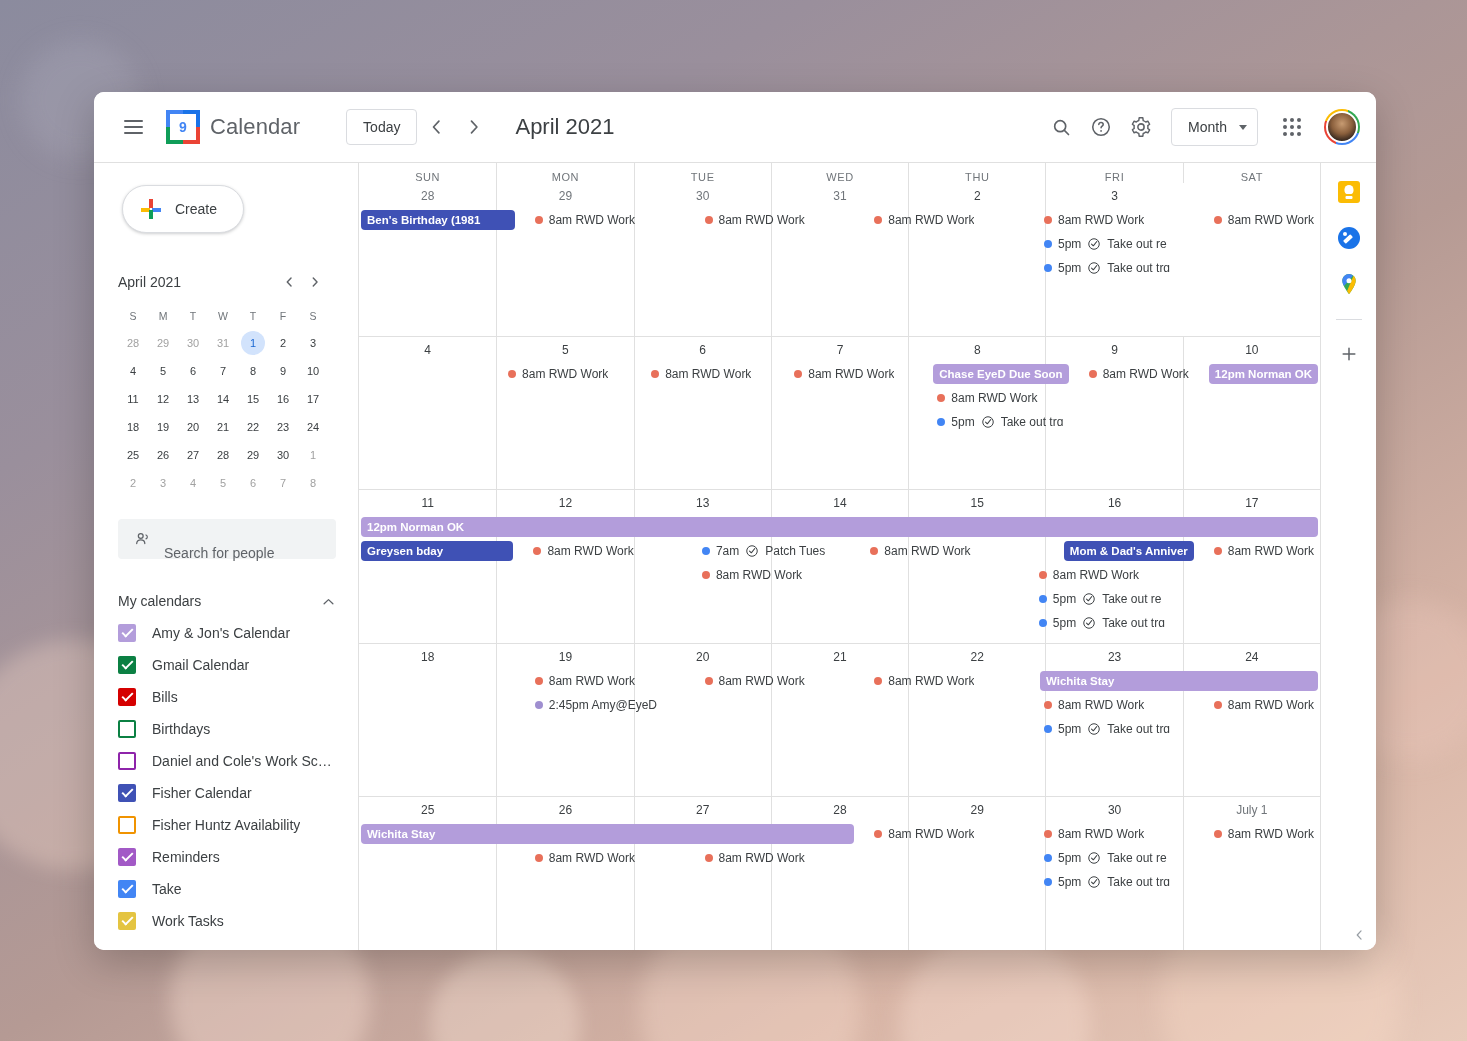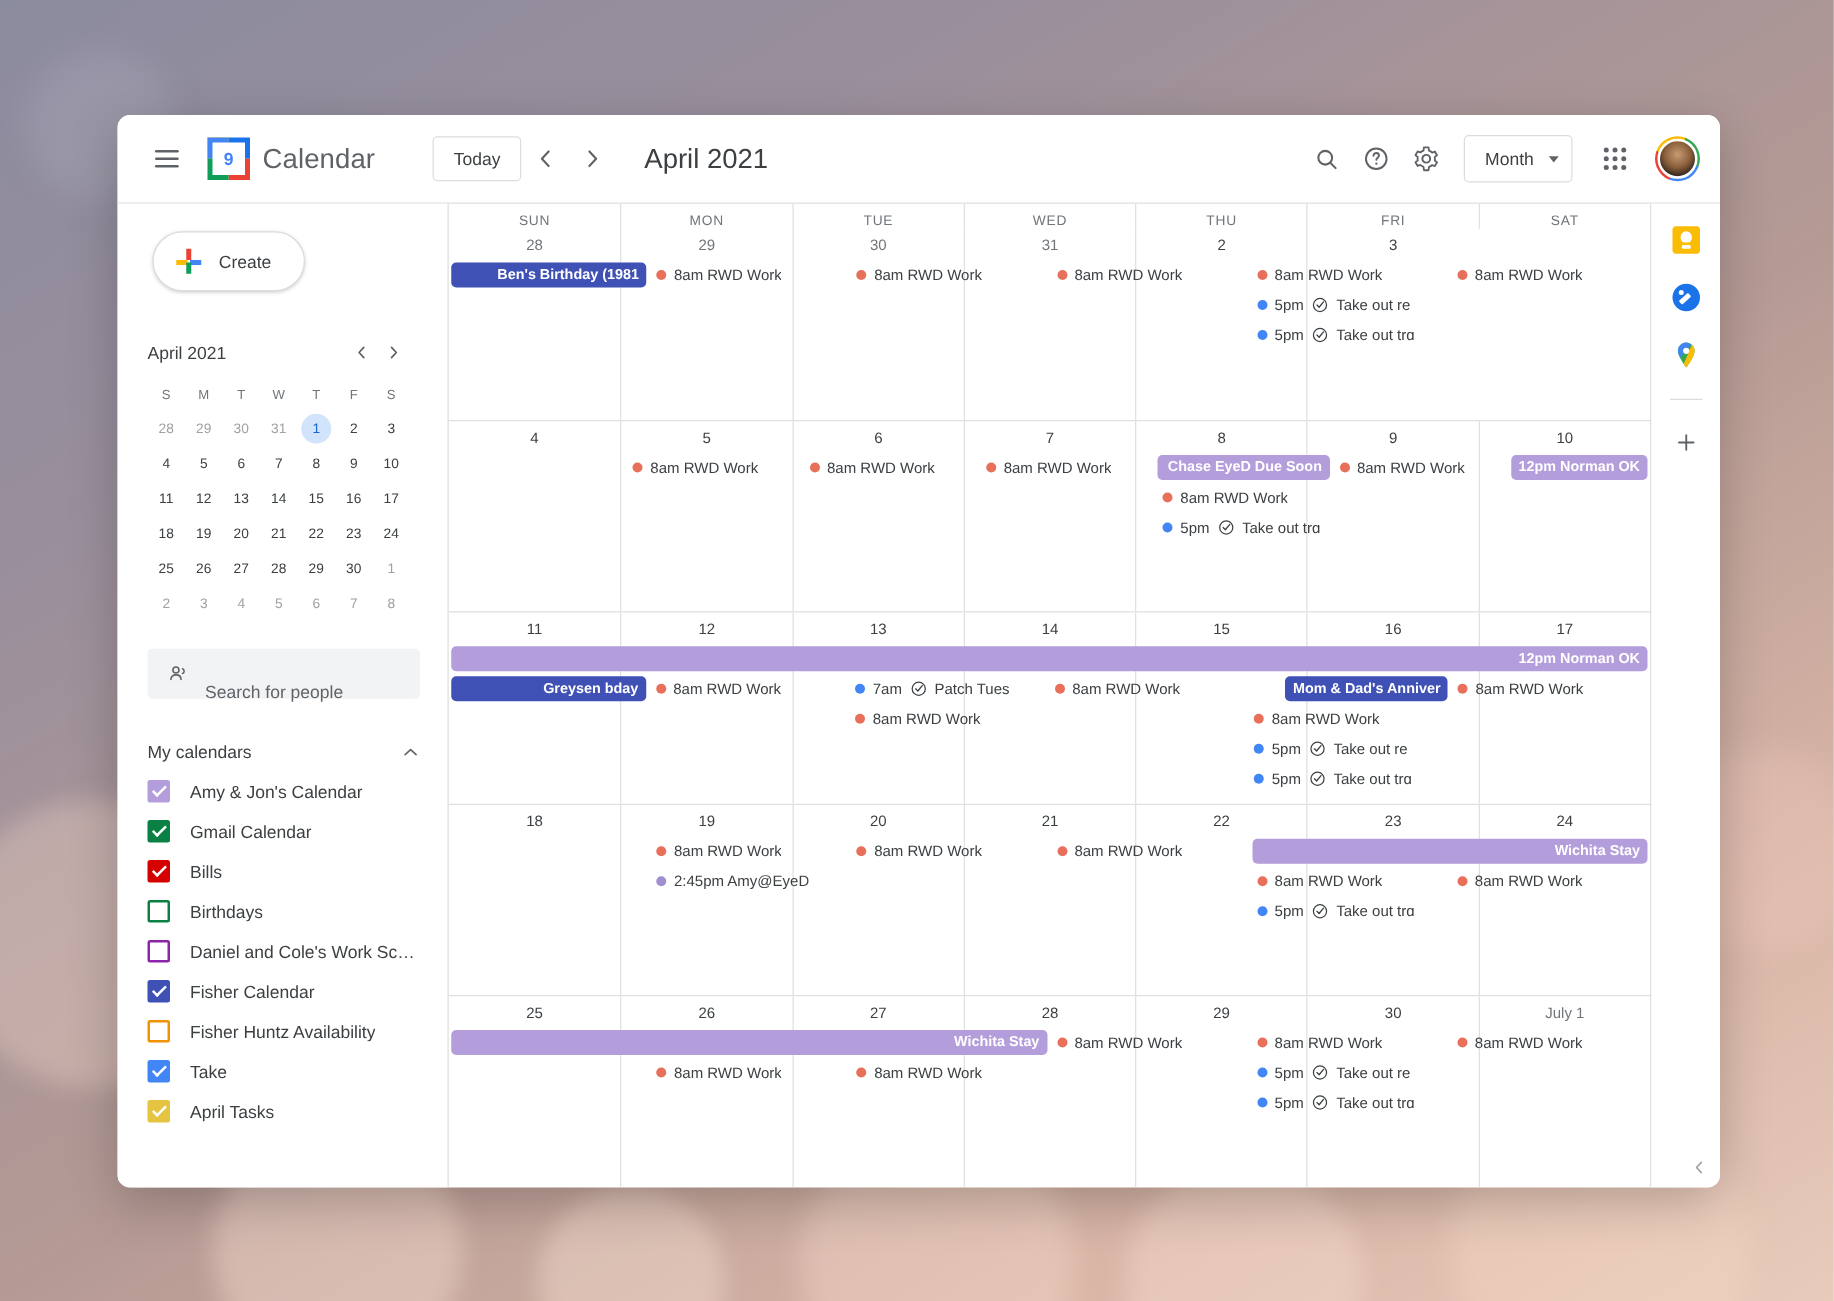--- a/index.html
+++ b/index.html
@@ -191,22 +191,22 @@
   .week:first-child { border-top: none; }
   .weekcols { position:absolute; inset:0; display:grid; grid-template-columns: repeat(7, 1fr); }
   .daycol { border-left: 1px solid #e0e0e0; }
   .daycol:first-child { border-left: none; }
   .daynum {
     text-align:center; font-size: 12px; color:#3c4043; padding-top: 6px; height: 26px;
   }
   .daynum.muted { color:#70757a; }
   .events {
     position: absolute; left: 0; right: 0; top: 26px; bottom: 0;
-    display: grid; grid-template-columns: repeat(6, 1fr);
-    grid-auto-rows: 24px; column-gap: 0; pointer-events: none; text-align: right;
+    display: grid; grid-template-columns: repeat(5, 1fr);
+    grid-auto-rows: 24px; column-gap: 12px; pointer-events: none;
   }
   .ev { pointer-events: auto; }
   .chip {
     height: 20px; margin: 1px 2px; border-radius: 4px; padding: 0 6px;
     font-size: 11.5px; font-weight: 700; color:#fff; line-height: 20px;
     white-space: nowrap; overflow: hidden; cursor: pointer;
   }
   .chip.blue { background: #3f51b5; }
   .chip.purple { background: #b39ddb; }
   .dotrow {
@@ -464,30 +464,36 @@
             <span class="cbx on" style="background: rgb(63, 81, 181);">
               <span class="tick"></span>
             </span>
             <span class="cal-name">Fisher Calendar</span>
           </div>
           <div class="cal-item">
             <span class="cbx off" style="border: 2px solid rgb(240, 147, 0);"></span>
             <span class="cal-name">Fisher Huntz Availability</span>
           </div>
           <div class="cal-item">
+            <span class="cbx on" style="background: rgb(162, 89, 198);">
+              <span class="tick"></span>
+            </span>
+            <span class="cal-name">Reminders</span>
+          </div>
+          <div class="cal-item">
             <span class="cbx on" style="background: rgb(66, 133, 244);">
               <span class="tick"></span>
             </span>
             <span class="cal-name">Take</span>
           </div>
           <div class="cal-item">
             <span class="cbx on" style="background: rgb(228, 196, 65);">
               <span class="tick"></span>
             </span>
-            <span class="cal-name">April Tasks</span>
+            <span class="cal-name">Work Tasks</span>
           </div>
         </div>
 
     </div>
 
     <div class="gridwrap">
       <div class="dowrow" id="dow-row">
           <div class="dowcell">
             <div class="dw">SUN</div>
           </div>

